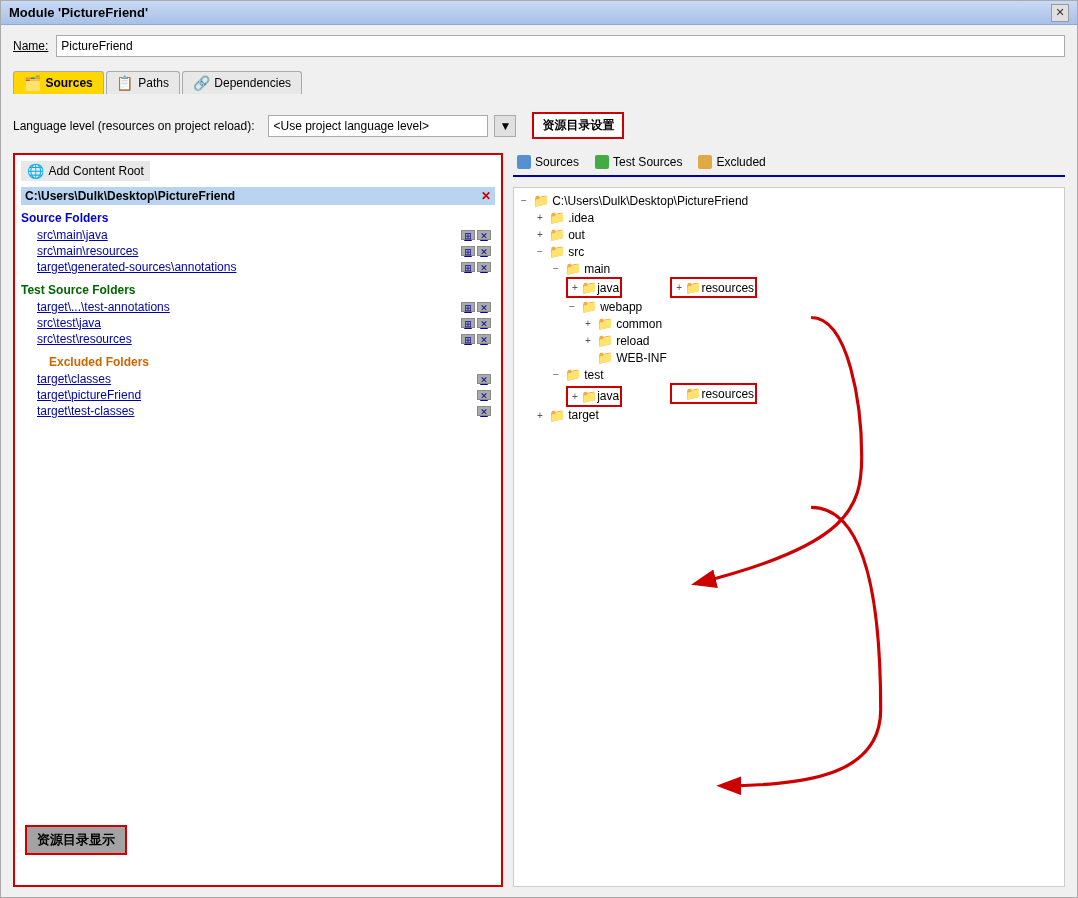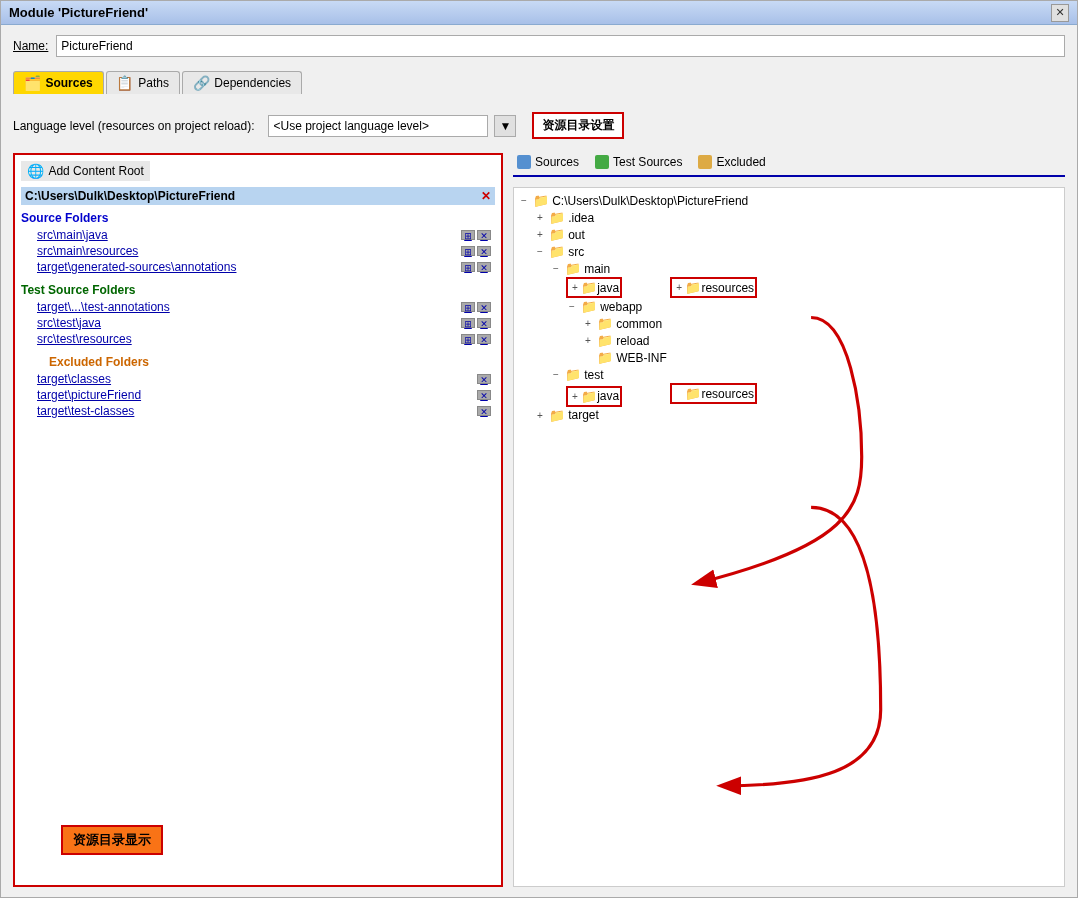--- a/index.html
+++ b/index.html
@@ -287,26 +287,25 @@
       width: 100%; height: 100%;
       pointer-events: none;
       z-index: 5;
     }
     
     .annot-left {
       position: absolute;
       bottom: 30px;
       left: 10px;
       border: 2px solid #cc0000;
-      background: #f97316;
+      background: #a3a3a3;
       padding: 4px 10px;
       font-size: 13px;
       font-weight: bold;
       z-index: 20;
-      margin-left: 36px;
     }
     .lang-row-wrapper {
       display: flex;
       align-items: center;
       gap: 6px;
     }
   </style>
 </head>
 <body>
 

